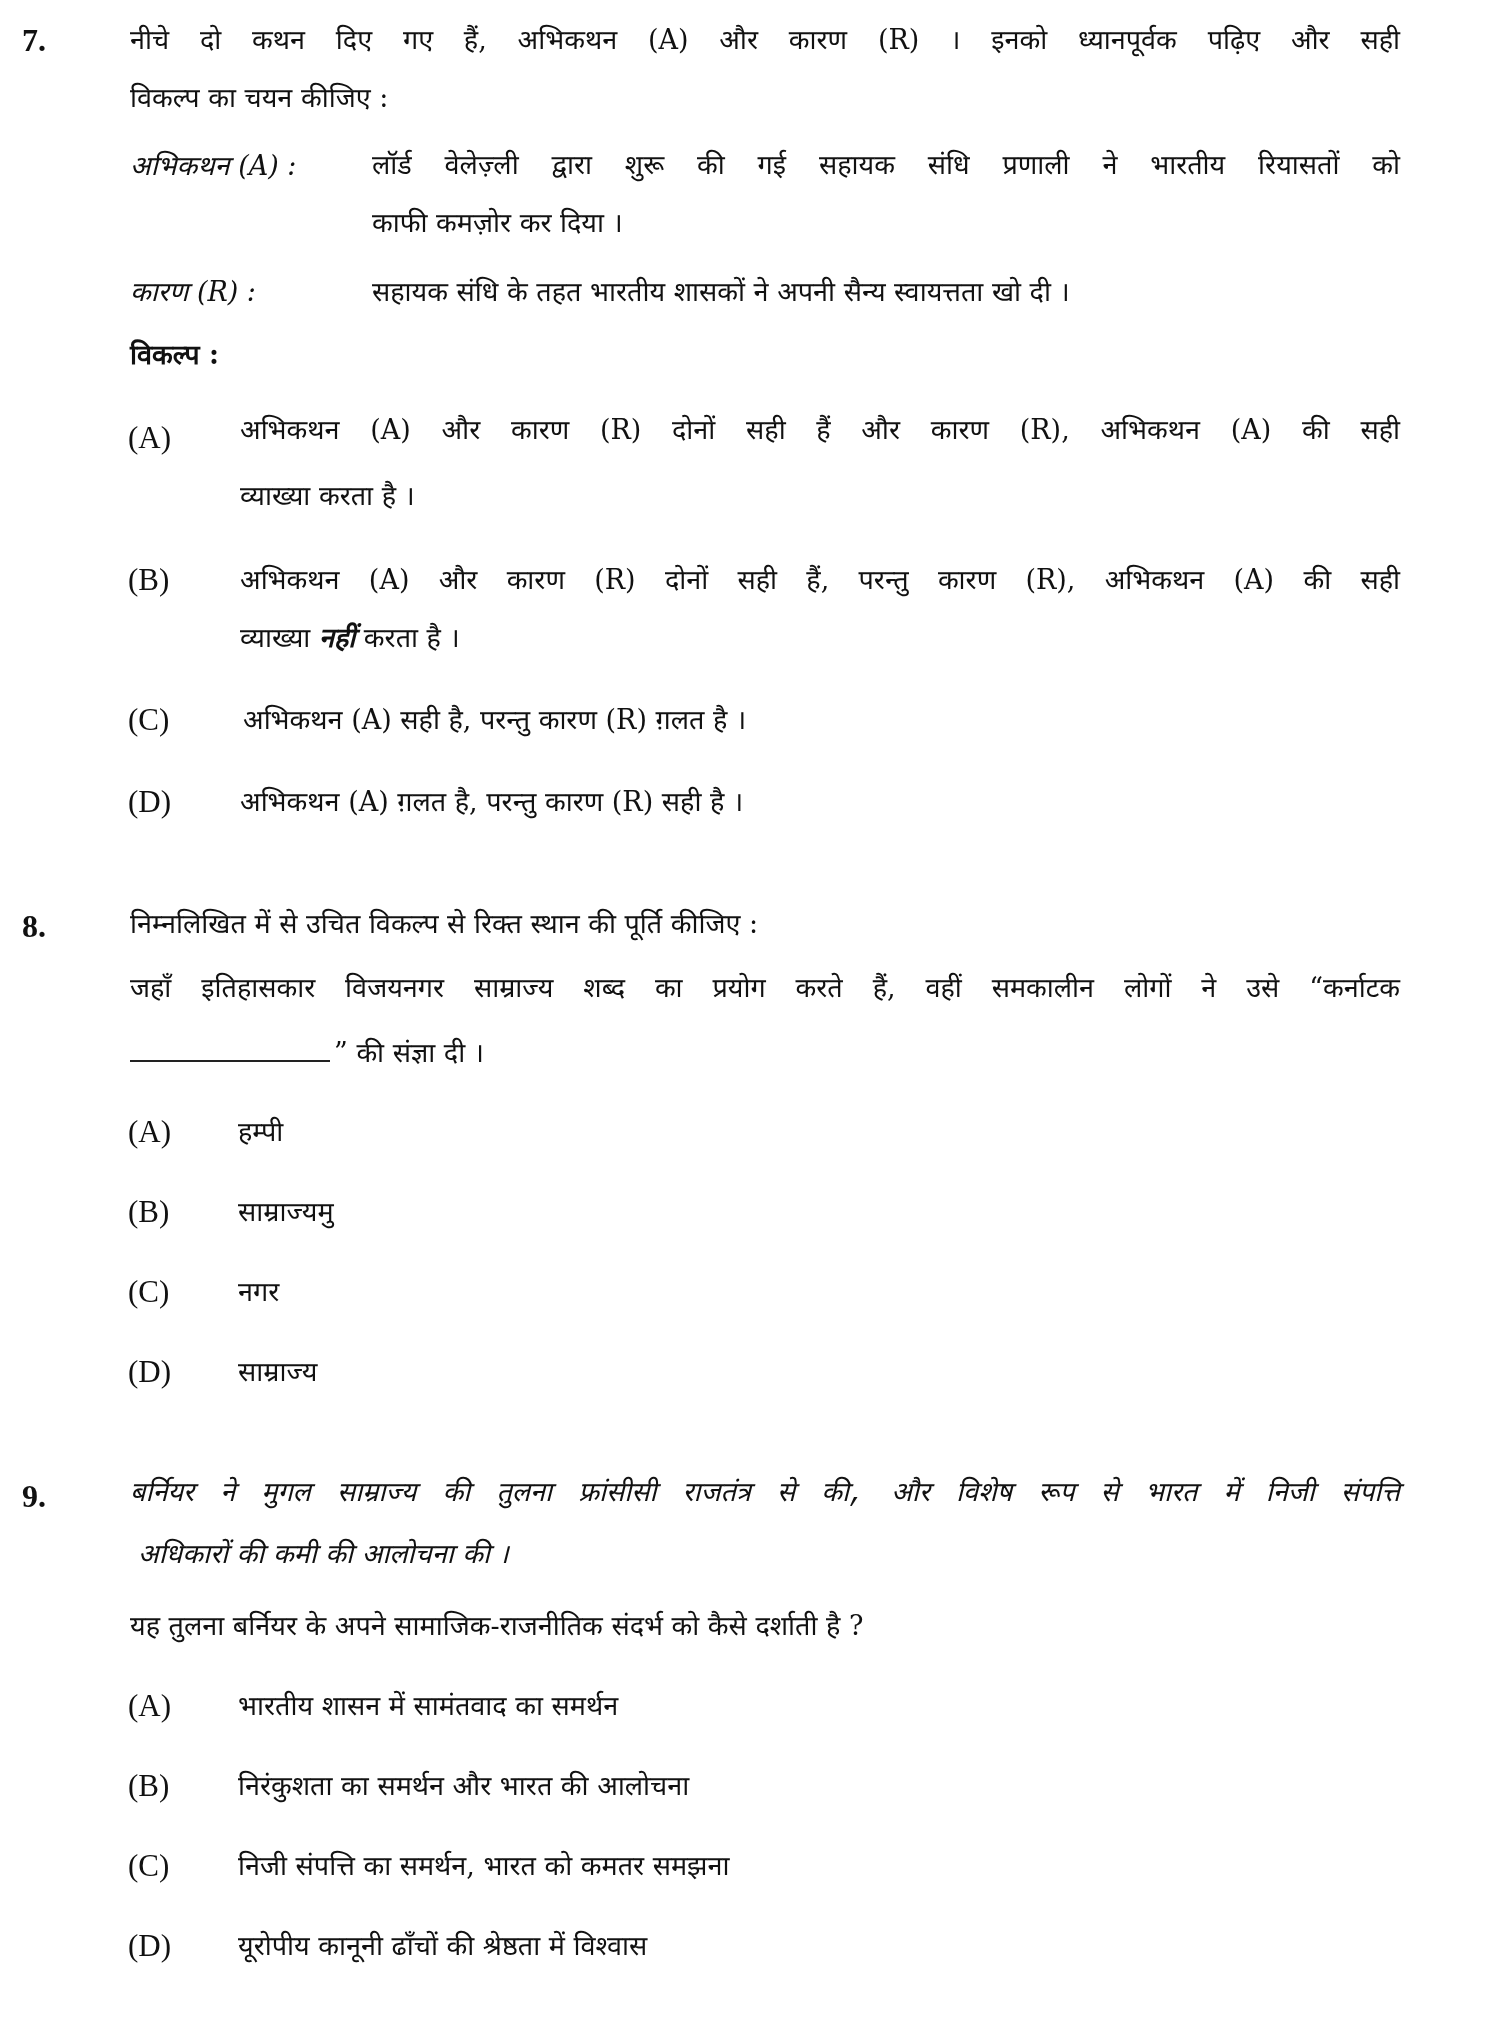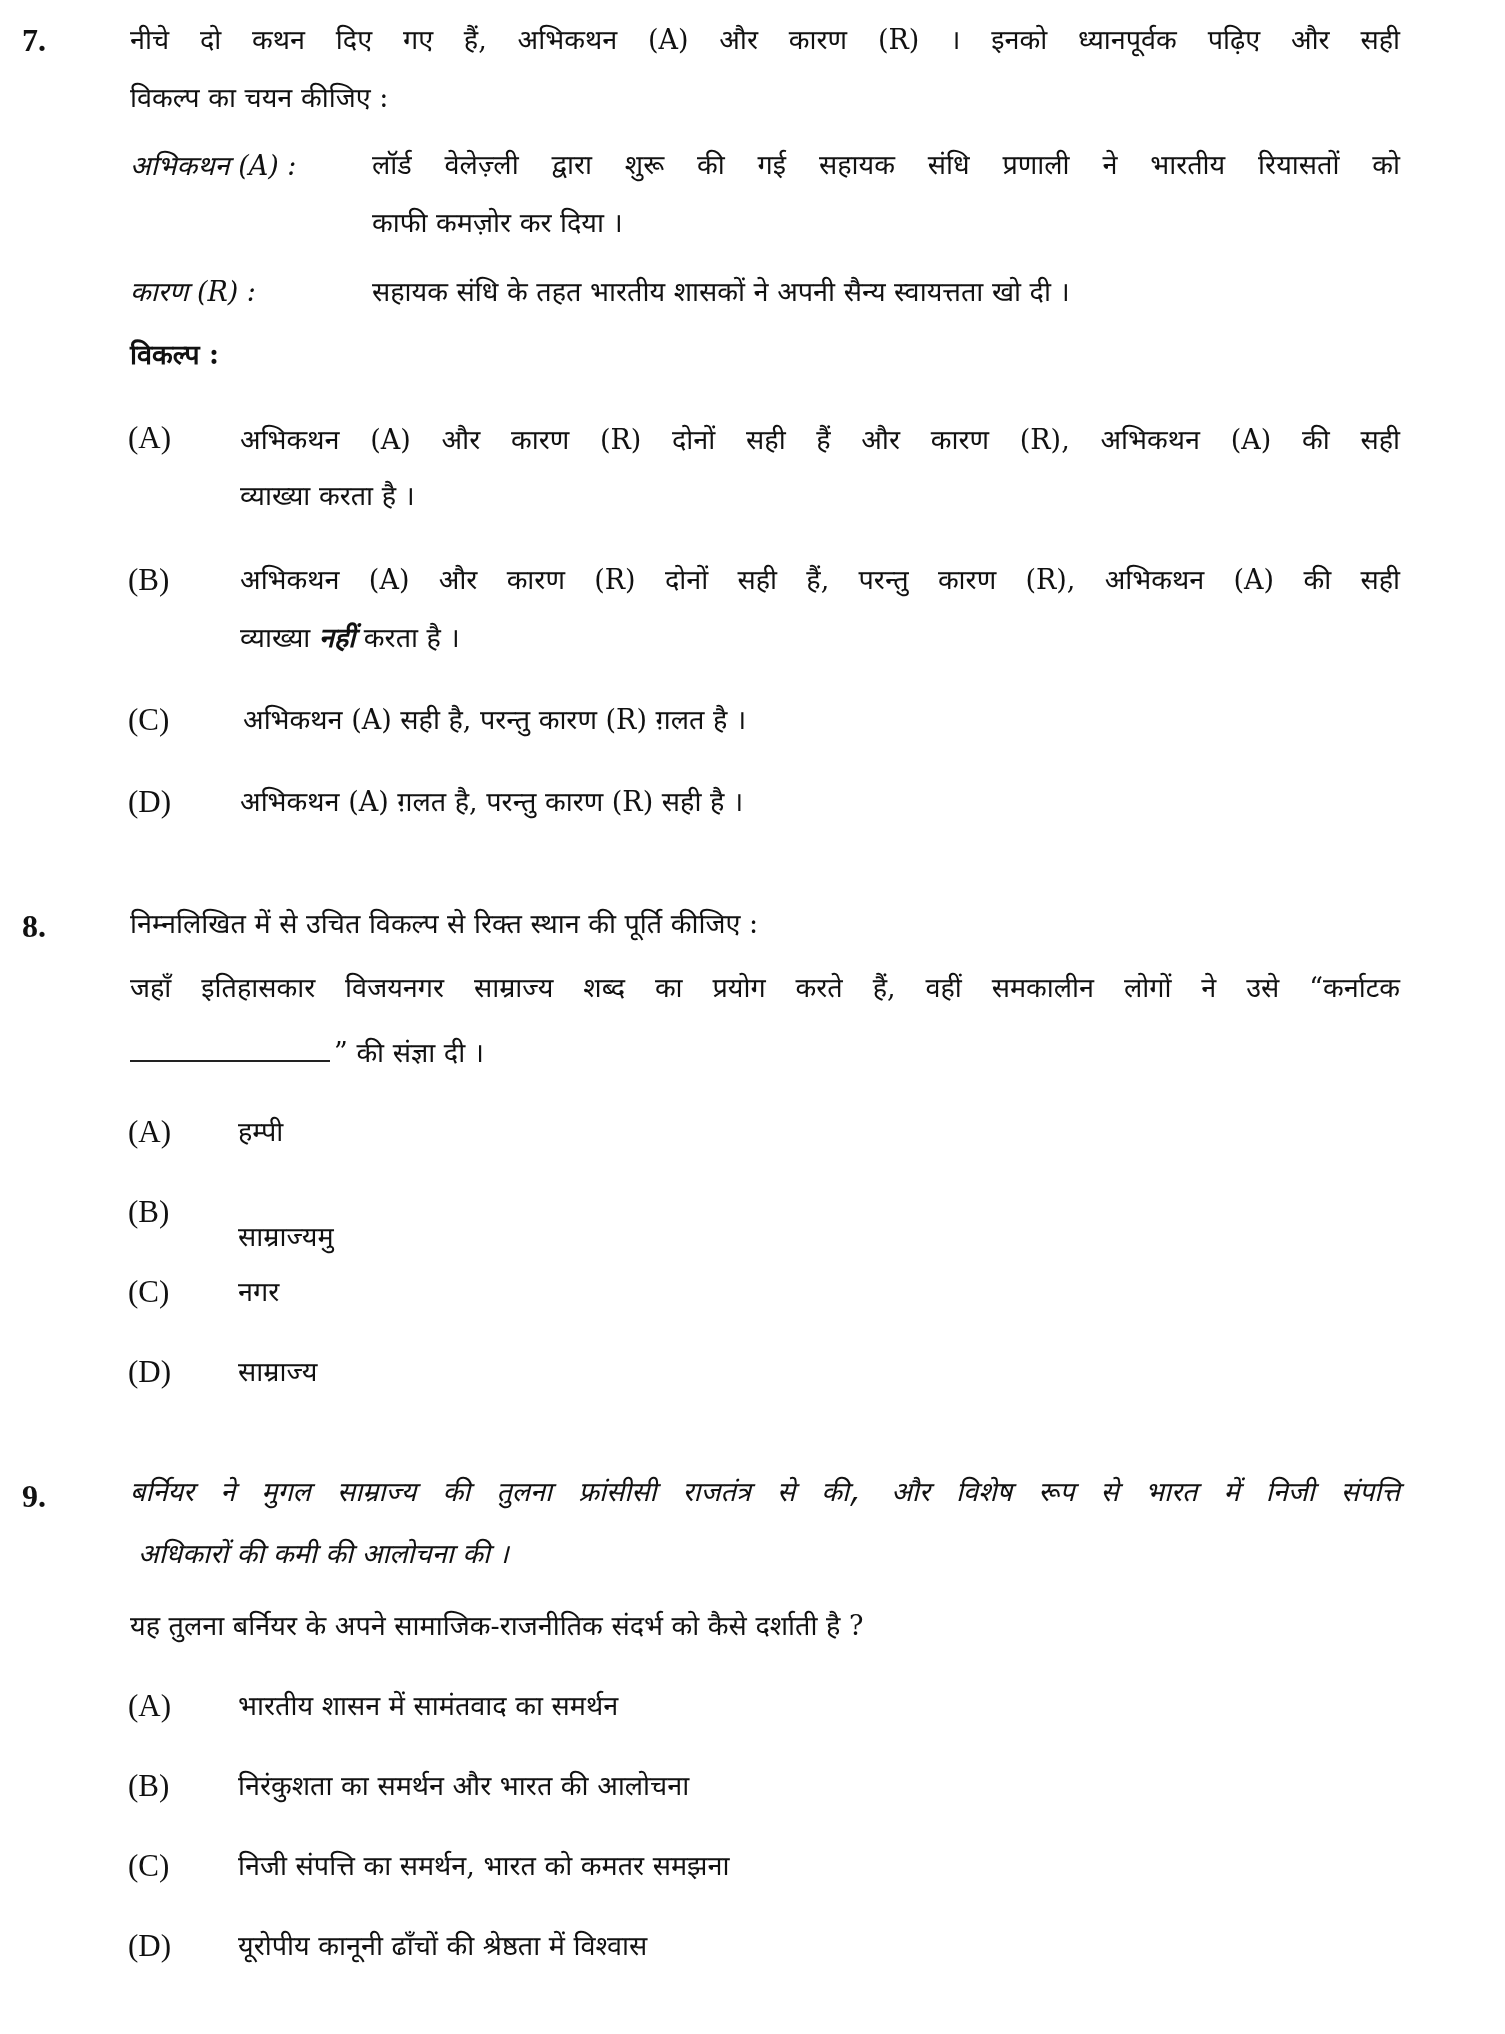--- a/index.html
+++ b/index.html
@@ -72,21 +72,21 @@
     <div class="line" style="left:372px; top:145px; width:1028px; text-align:justify; text-align-last:justify;">लॉर्ड वेलेज़्ली द्वारा शुरू की गई सहायक संधि प्रणाली ने भारतीय रियासतों को</div>
     <div class="line" style="left:372px; top:203px;">काफी कमज़ोर कर दिया ।</div>
 
     <div class="line italic" style="left:130px; top:272px;">कारण (R) :</div>
     <div class="line" style="left:372px; top:272px;">सहायक संधि के तहत भारतीय शासकों ने अपनी सैन्य स्वायत्तता खो दी ।</div>
 
     <div class="line bold" style="left:130px; top:335px;">विकल्प :</div>
 
     <div>
       <div class="opt-label" style="left:128px; top:418px;">(A)</div>
-      <div class="line" style="left:240px; top:420px; width:1160px; text-align:justify; text-align-last:justify;">अभिकथन (A) और कारण (R) दोनों सही हैं और कारण (R), अभिकथन (A) की सही</div>
+      <div class="line" style="left:240px; top:410px; width:1160px; text-align:justify; text-align-last:justify;">अभिकथन (A) और कारण (R) दोनों सही हैं और कारण (R), अभिकथन (A) की सही</div>
       <div class="line" style="left:240px; top:476px;">व्याख्या करता है ।</div>
     </div>
 
     <div>
       <div class="opt-label" style="left:128px; top:560px;">(B)</div>
       <div class="line" style="left:240px; top:560px; width:1160px; text-align:justify; text-align-last:justify;">अभिकथन (A) और कारण (R) दोनों सही हैं, परन्तु कारण (R), अभिकथन (A) की सही</div>
       <div class="line" style="left:240px; top:618px;">
         <span>व्याख्या</span>
         <span class="emph">नहीं</span>
         <span>करता है ।</span>
@@ -111,21 +111,21 @@
     <div class="line" style="left:130px; top:1030px;">
       <span class="blank"></span><span>” की संज्ञा दी ।</span>
     </div>
 
     <div>
       <div class="opt-label" style="left:128px; top:1112px;">(A)</div>
       <div class="line" style="left:238px; top:1112px;">हम्पी</div>
     </div>
     <div>
       <div class="opt-label" style="left:128px; top:1192px;">(B)</div>
-      <div class="line" style="left:238px; top:1192px;margin-top:25px;">साम्राज्यमु</div>
+      <div class="line" style="left:238px; top:1192px;">साम्राज्यमु</div>
     </div>
     <div>
       <div class="opt-label" style="left:128px; top:1272px;">(C)</div>
       <div class="line" style="left:238px; top:1272px;">नगर</div>
     </div>
     <div>
       <div class="opt-label" style="left:128px; top:1352px;">(D)</div>
       <div class="line" style="left:238px; top:1352px;">साम्राज्य</div>
     </div>
   </div>

